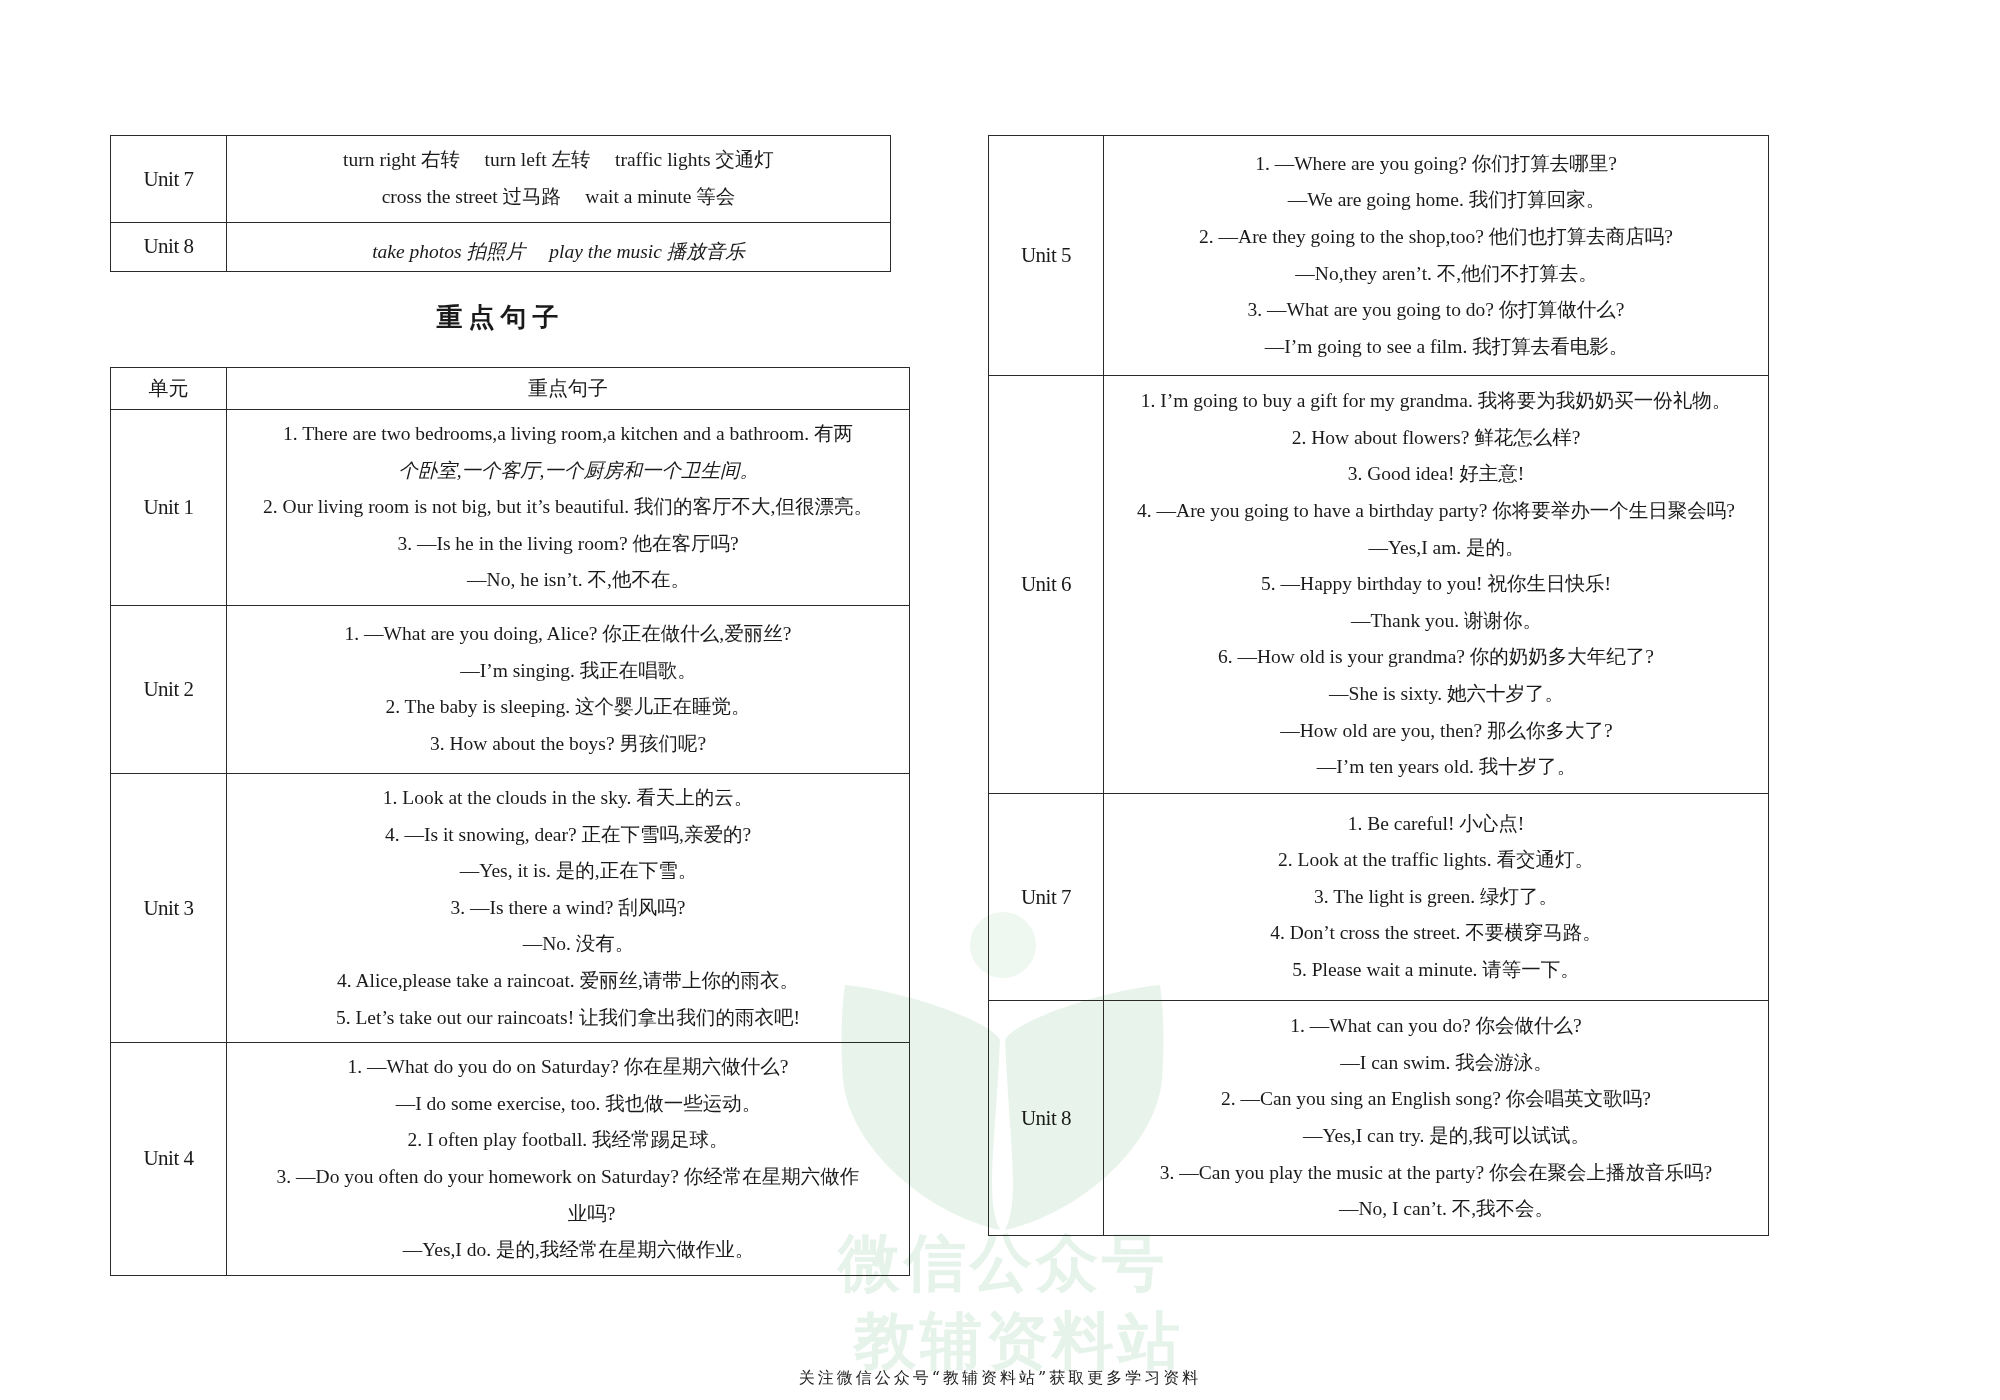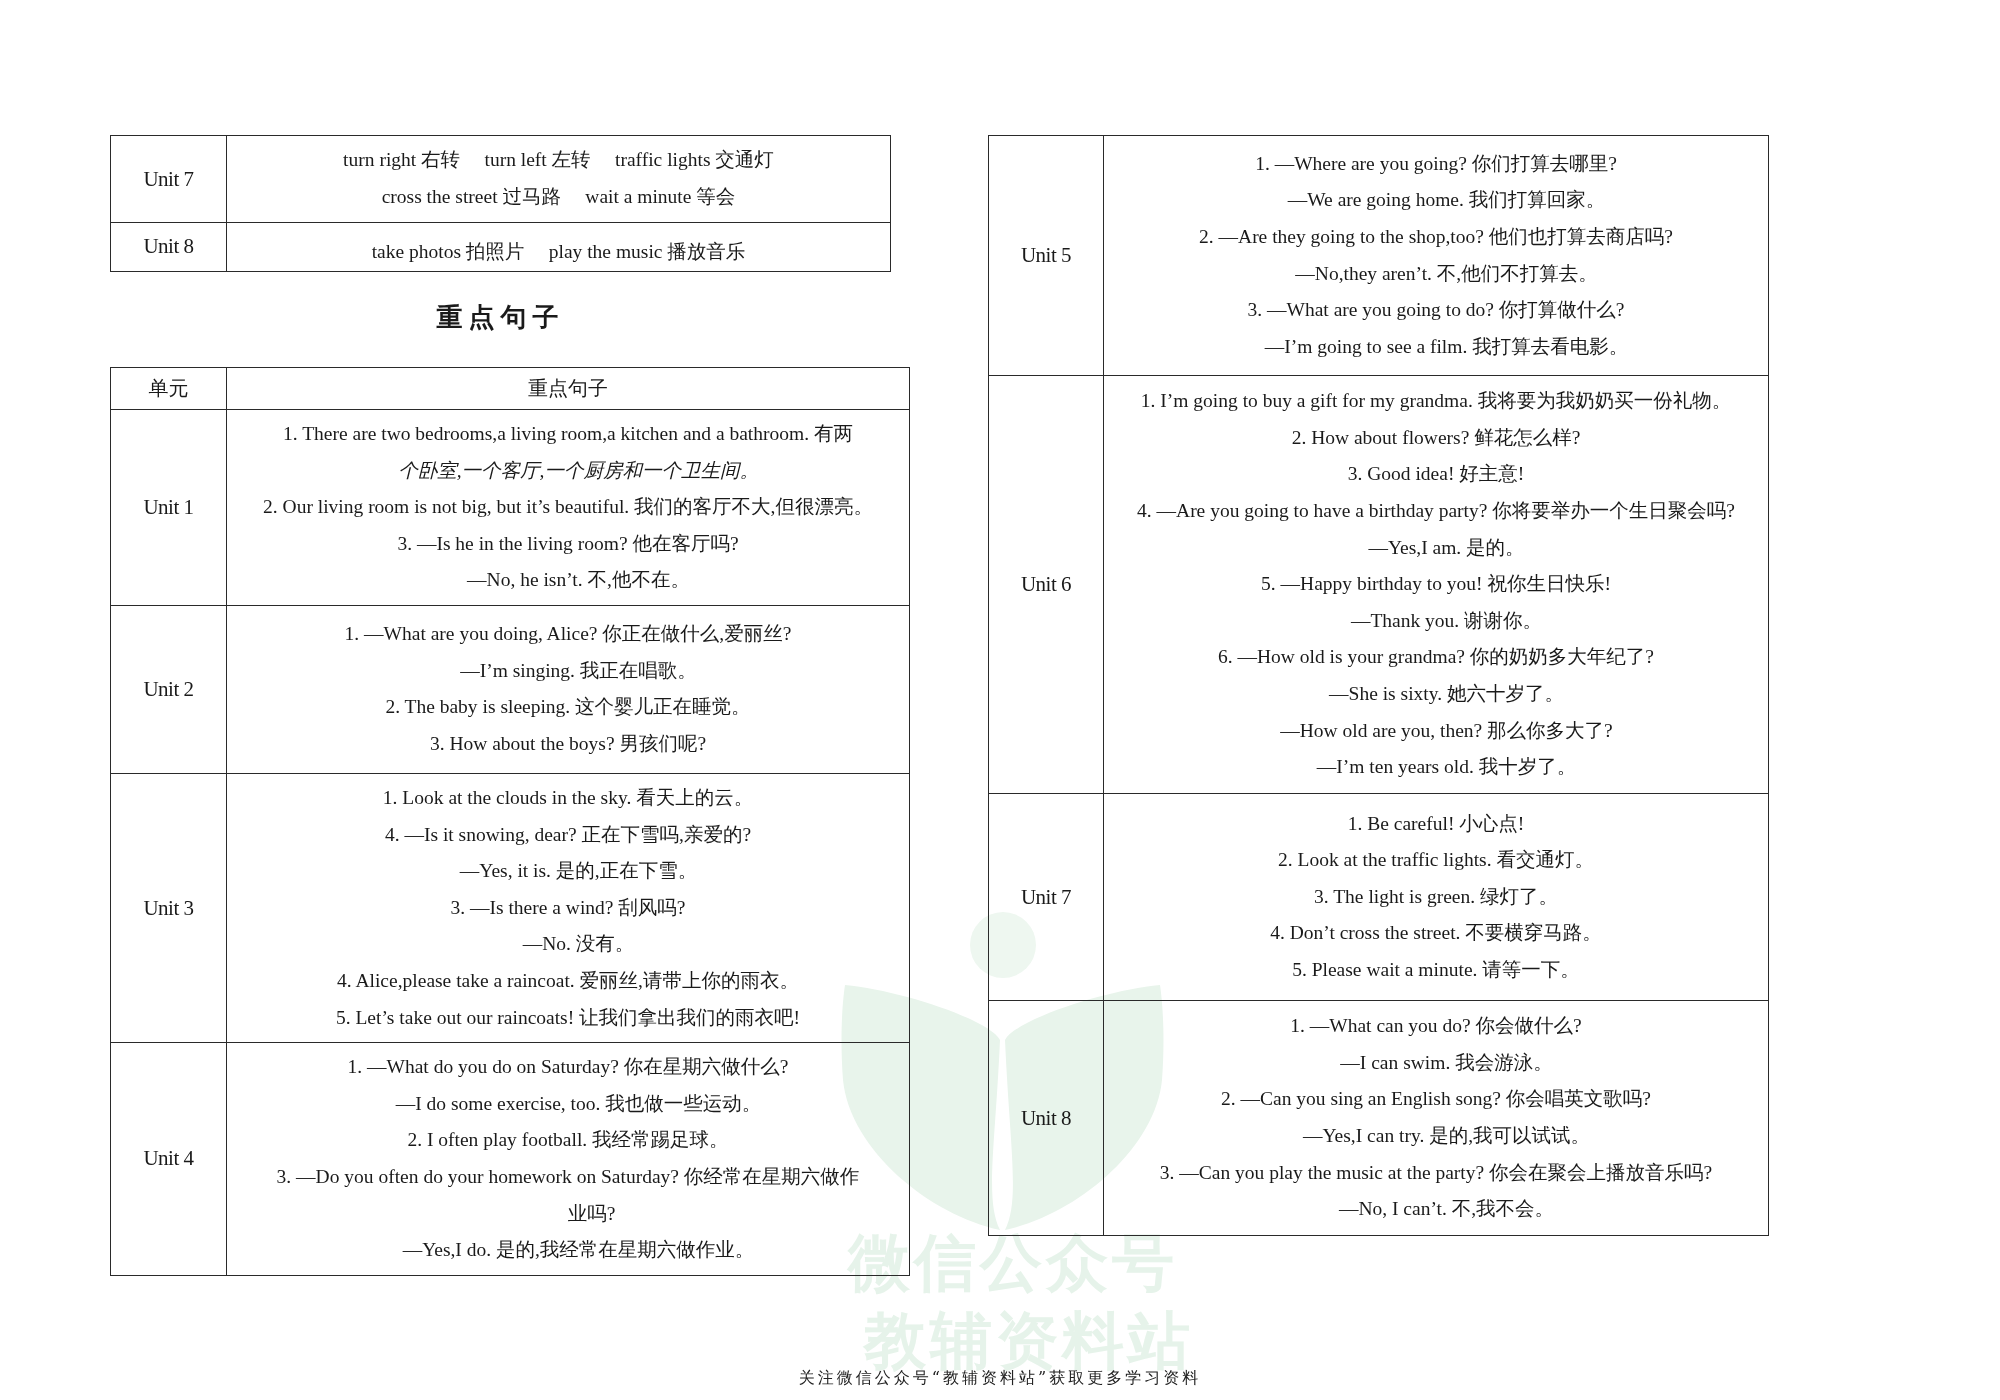--- a/index.html
+++ b/index.html
@@ -2,21 +2,21 @@
 <html><head>
 <meta charset="utf-8">
 <style>
   html, body { margin: 0; padding: 0; }
   body {
     width: 2000px; height: 1400px; background: #ffffff; position: relative; overflow: hidden;
     font-family: "Liberation Serif", "DejaVu Serif", serif; color: #1a1a1a;
   }
   .watermark { position: absolute; left: 0; top: 0; width: 2000px; height: 1400px; pointer-events: none; z-index: 0; }
   .wm-text {
-    position: absolute; left: 838px; width: 340px; text-align: right;
+    position: absolute; left: 838px; width: 340px; text-align: left;
     font-family: "DejaVu Sans", sans-serif; font-weight: bold; color: #e6f3ea;
     font-size: 62px; letter-spacing: 4px; line-height: 1;
   }
   .tbl {
     position: absolute; border-collapse: collapse; z-index: 1; background: transparent;
     table-layout: fixed;
   }
   .tbl td, .tbl th { border: 1.5px solid #2a2a2a; padding: 0; vertical-align: middle; }
   .tbl .unit {
     text-align: center; font-family: "Liberation Serif", serif; font-weight: normal;
@@ -58,21 +58,21 @@
   <tbody>
       <tr style="height:87px;">
     <td class="unit">Unit 7</td>
     <td class="content">
       <span class="ln">turn right 右转　 turn left 左转　 traffic lights 交通灯</span>
       <span class="ln">cross the street 过马路　 wait a minute 等会</span>
     </td>
   </tr>
   <tr style="height:42px;">
     <td class="unit">Unit 8</td>
-    <td class="content" style="padding-top:11px;padding-bottom:0;">
+    <td class="content" style="padding-top:11px;padding-bottom:0;font-style:italic;">
       <span class="ln">take photos 拍照片　 play the music 播放音乐</span>
     </td>
   </tr>
 </tbody>
   </table>
 
 <div class="section-title">重点句子</div>
 
 <table class="tbl" style="left:110px; top:367px; width:800px;">
   <colgroup>

